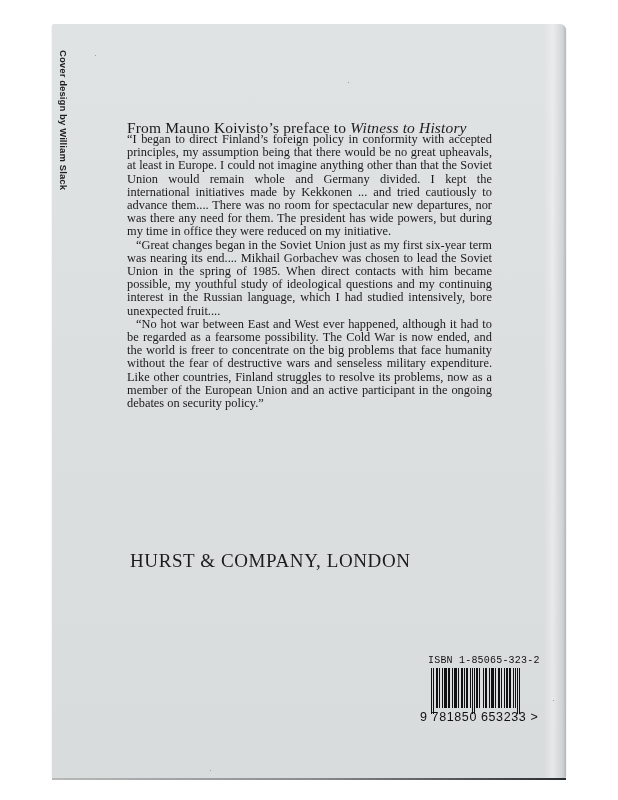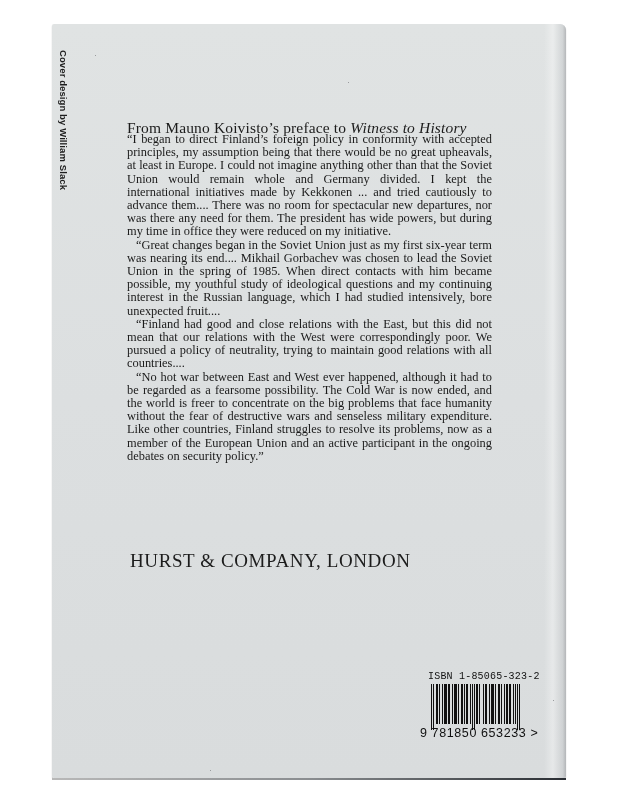--- a/index.html
+++ b/index.html
@@ -91,21 +91,20 @@
       font-size: 19px;
       color: #1c1c1c;
       letter-spacing: 0.6px;
       white-space: nowrap;
     }
     .isbn-block {
       position: absolute;
       left: 420px;
       top: 655px;
       width: 115px;
-      margin-top: 16px;
     }
     .isbn-label {
       font-family: "Liberation Mono", "DejaVu Sans Mono", monospace;
       font-size: 10px;
       color: #111;
       margin-left: 8px;
       letter-spacing: 0.2px;
       white-space: nowrap;
     }
     .barcode {
@@ -158,21 +157,20 @@
 
 <div class="cover-credit">Cover design by William Slack</div>
 
 <div class="heading">
   <span>From Mauno Koivisto’s preface to </span><em>Witness to History</em>
 </div>
 
 <div class="body-text">
   <p>“I began to direct Finland’s foreign policy in conformity with accepted principles, my assumption being that there would be no great upheavals, at least in Europe. I could not imagine anything other than that the Soviet Union would remain whole and Germany divided. I kept the international initiatives made by Kekkonen ... and tried cautiously to advance them.... There was no room for spectacular new departures, nor was there any need for them. The president has wide powers, but during my time in office they were reduced on my initia­tive.</p>
   <p>“Great changes began in the Soviet Union just as my first six-year term was nearing its end.... Mikhail Gorbachev was chosen to lead the Soviet Union in the spring of 1985. When direct contacts with him became possible, my youthful study of ideological questions and my continuing interest in the Russian language, which I had studied intensively, bore unexpected fruit....</p>
-  <p>“Finland had good and close relations with the East, but this did not mean that our relations with the West were correspondingly poor. We pursued a policy of neutrality, trying to maintain good rela­tions with all countries....</p>
   <p>“No hot war between East and West ever happened, although it had to be regarded as a fearsome possibility. The Cold War is now ended, and the world is freer to concentrate on the big problems that face humanity without the fear of destructive wars and senseless military expenditure. Like other countries, Finland struggles to resolve its problems, now as a member of the European Union and an active participant in the ongoing debates on security policy.”</p>
 </div>
 
 <div class="publisher">HURST &amp; COMPANY, LONDON</div>
 
 <div class="isbn-block">
   <div class="isbn-label">ISBN 1-85065-323-2</div>
   <div class="barcode">
     <span class="long" style="width:1px"></span>
       <span class="gap" style="width:1px"></span>

